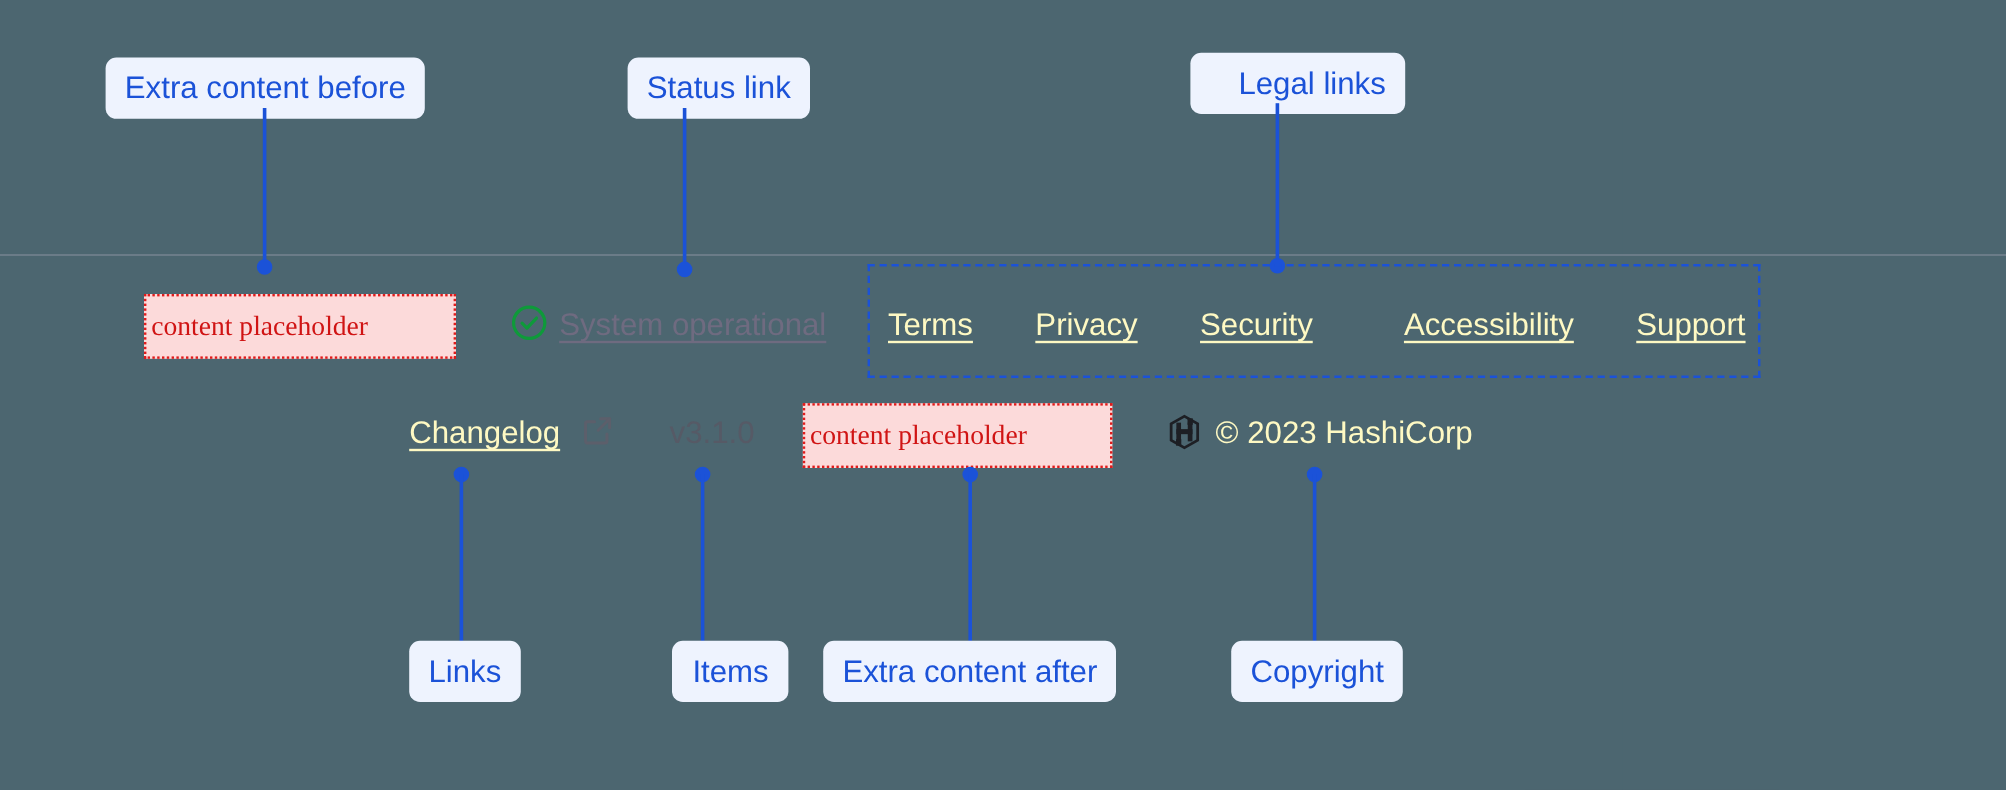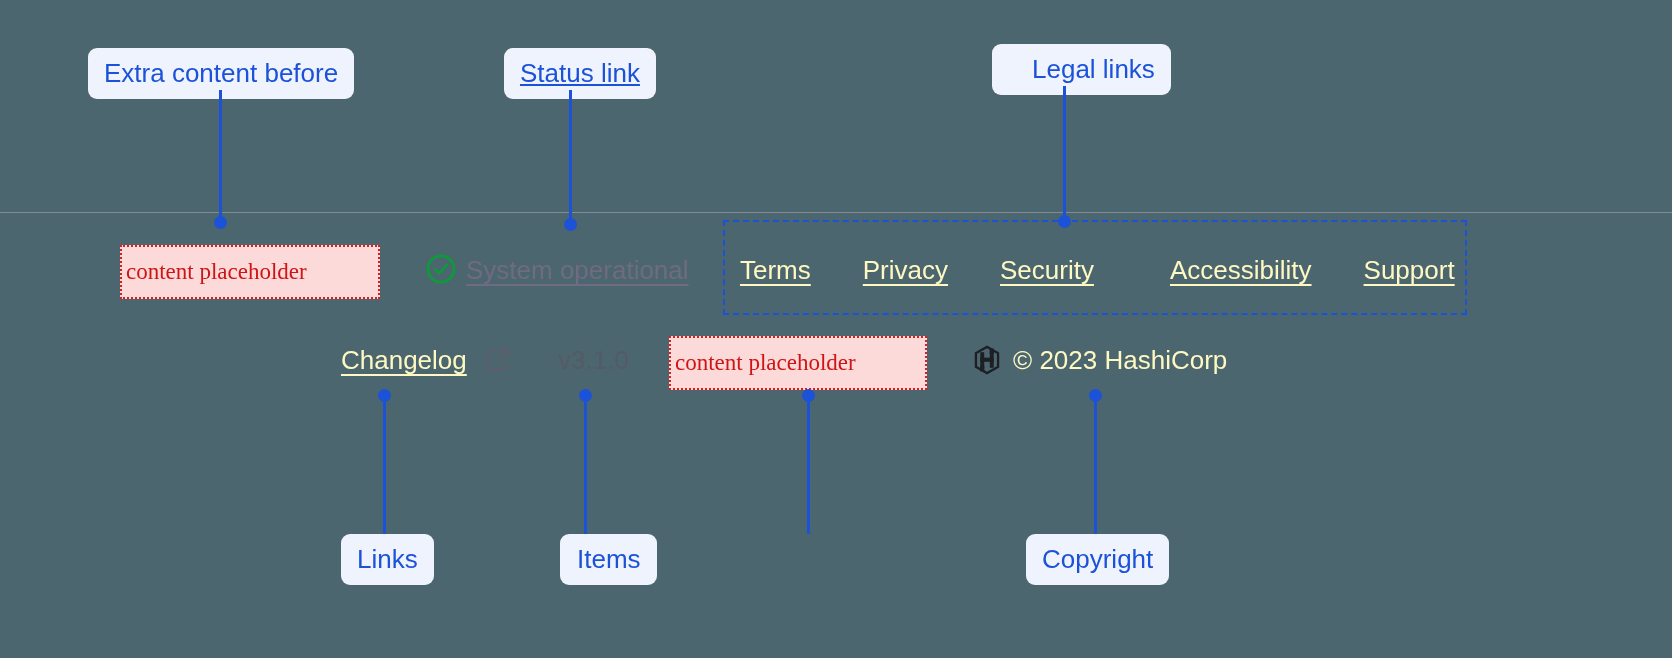--- a/index.html
+++ b/index.html
@@ -118,21 +118,21 @@
 <body>
 
 <div id="stage">
 
   <div class="footer-rule"></div>
 
   <div class="callout" style="left:88px; top:48px;">Extra content before</div>
   <div class="leader" style="left:219px; top:90px; height:132px;"></div>
   <div class="leader-dot" style="left:214px; top:216px;"></div>
 
-  <div class="callout" style="left:504px; top:48px;text-decoration:underline;">Status link</div>
+  <div class="callout" style="left:523px; top:48px;">Status link</div>
   <div class="leader" style="left:569px; top:90px; height:135px;"></div>
   <div class="leader-dot" style="left:564px; top:218px;"></div>
 
   <div class="callout" style="left:992px; top:44px;padding-left:40px;">Legal links</div>
   <div class="leader" style="left:1063px; top:86px; height:137px;"></div>
   <div class="leader-dot" style="left:1058px; top:215px;"></div>
 
   <div class="placeholder-chip" style="left:120px; top:245px; width:260px;">content placeholder</div>
 
   <span class="status-icon" style="left:424px; top:252px;">
@@ -183,18 +183,19 @@
   <div class="leader-dot" style="left:378px; top:389px;"></div>
   <div class="leader" style="left:383px; top:395px; height:139px;"></div>
   <div class="callout" style="left:341px; top:534px;">Links</div>
 
   <div class="leader-dot" style="left:579px; top:389px;"></div>
   <div class="leader" style="left:584px; top:395px; height:139px;"></div>
   <div class="callout" style="left:560px; top:534px;padding-left:17px;">Items</div>
 
   <div class="leader-dot" style="left:802px; top:389px;"></div>
   <div class="leader" style="left:807px; top:395px; height:139px;"></div>
+  <div class="callout" style="left:686px; top:534px;">Extra content after</div>
 
   <div class="leader-dot" style="left:1089px; top:389px;"></div>
   <div class="leader" style="left:1094px; top:395px; height:139px;"></div>
   <div class="callout" style="left:1026px; top:534px;">Copyright</div>
 
 </div>
 
 </body></html>

